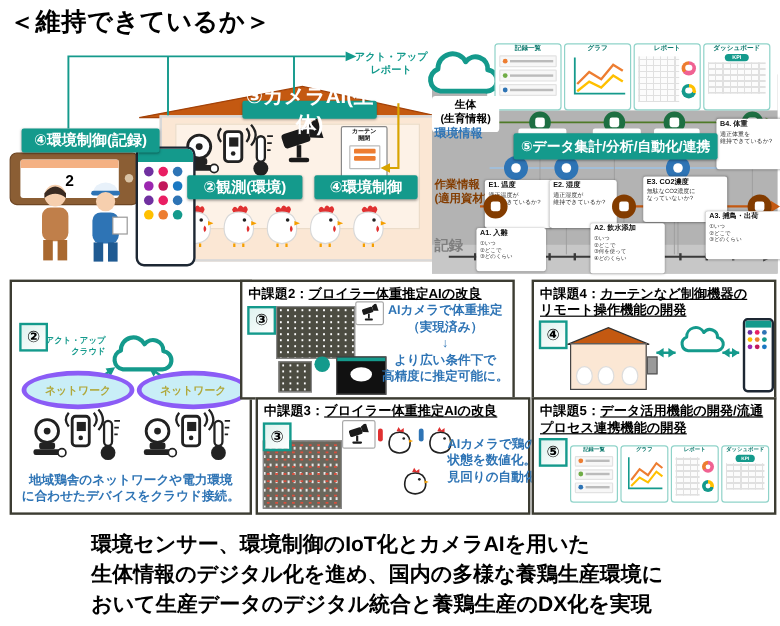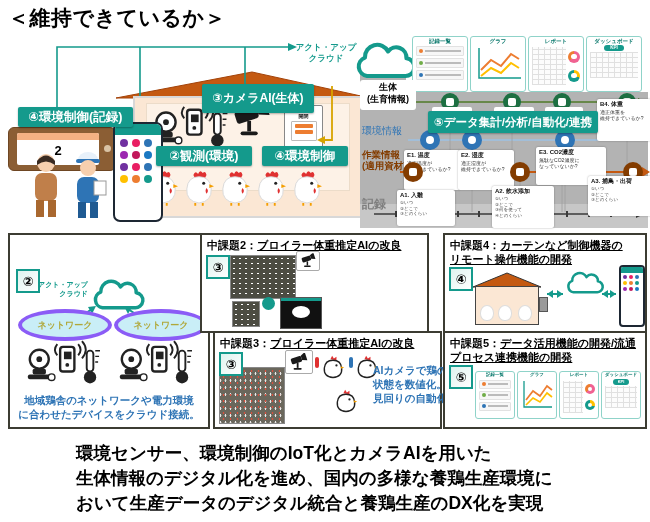--- a/index.html
+++ b/index.html
@@ -213,24 +213,24 @@
       <rect x="566" y="211" width="2" height="6"></rect>
         <rect x="588" y="211" width="2" height="6"></rect>
       <rect x="610" y="211" width="2" height="6"></rect>
     </g>
   </svg>
 
   <svg class="abs" style="left:350px;top:36px" width="68" height="50">
     <use href="#sym-cloud"></use>
   </svg>
   <div class="abs preline" style="left:294px;top:42px;width:64px;text-align:center;color:#149a8c;font-weight:bold;font-size:8.5px;line-height:1.25">アクト・アップ
-クラウド</div>
+レポート</div>
 
   <div class="abs teal-box" style="left:18px;top:107px;width:115px;height:20px;font-size:12.5px">④環境制御(記録)</div>
-  <div class="abs teal-box" style="left:202px;top:84px;width:112px;height:29px;font-size:12px">③カメラAI(生体)</div>
+  <div class="abs teal-box" style="left:202px;top:84px;width:112px;height:15px;font-size:17px">③カメラAI(生体)</div>
   <div class="abs teal-box" style="left:156px;top:146px;width:96px;height:20px;font-size:12.5px">②観測(環境)</div>
   <div class="abs teal-box" style="left:262px;top:146px;width:86px;height:20px;font-size:12.5px">④環境制御</div>
 
   <div class="mini-card" style="left:412px;top:36px;width:54px;height:54px">
     <div class="mc-title">記録一覧</div>
     <div>
       <div class="mc-row">
           <span class="mc-dot" style="background:#ed7d31"></span>
           <span class="mc-bar"></span>
         </div>
@@ -299,21 +299,21 @@
     </div>
   <div class="node" style="left:462px;top:130px;width:20px;height:20px;background:#2e74b5">
       <span class="nglyph" style="border-radius:50%"></span>
     </div>
   <div class="node" style="left:555px;top:130px;width:20px;height:20px;background:#2e74b5">
       <span class="nglyph" style="border-radius:50%"></span>
     </div>
 
   <div class="abs teal-box" style="left:428px;top:111px;width:170px;height:22px;font-size:11.5px">⑤データ集計/分析/自動化/連携</div>
 
-  <div class="abs" style="left:362px;top:124px;font-size:10px;font-weight:normal;color:#2e74b5">環境情報</div>
+  <div class="abs" style="left:362px;top:104px;font-size:10px;font-weight:bold;color:#2e74b5">環境情報</div>
   <div class="abs preline" style="left:362px;top:149px;font-size:9.5px;font-weight:bold;color:#833c00;line-height:1.2">作業情報
 (適用資材)</div>
 
   <div class="abs card" style="left:404px;top:150px;width:50px;height:36px">
     <div class="t">E1. 温度</div>
     <div class="d">適正温度が
 維持できているか?</div>
   </div>
   <div class="abs card" style="left:458px;top:150px;width:50px;height:36px">
     <div class="t">E2. 湿度</div>
@@ -393,20 +393,25 @@
           <use href="#sym-cam"></use>
         </svg>
     </div>
     <div class="speckle" style="position:absolute;left:30px;top:66px;width:26px;height:24px"></div>
     <div style="position:absolute;left:60px;top:62px;width:13px;height:13px;border-radius:50%;background:#149a8c"></div>
     <div style="position:absolute;left:78px;top:62px;width:40px;height:30px;background:#111;border:1px solid #555">
       <div style="height:3px;background:#149a8c"></div>
       <div style="width:18px;height:12px;background:#fff;border-radius:50%;margin:5px auto 0"></div>
     </div>
     <div class="badge" style="left:4px;top:20px">③</div>
+    <div class="blue-text" style="position:absolute;left:114px;top:18px;width:110px;font-size:10.5px;line-height:1.3">AIカメラで体重推定
+（実現済み）
+↓
+より広い条件下で
+高精度に推定可能に。</div>
   </div>
 
   <div class="box" style="left:213px;top:331px;width:225px;height:94px">
     <div class="box-title">
       <span>中課題3：</span><span class="u">ブロイラー体重推定AIの改良</span>
     </div>
     <div class="speckle-red" style="position:absolute;left:4px;top:34px;width:64px;height:55px"></div>
     <div class="badge" style="left:4px;top:19px">③</div>
     <div class="cam-card" style="left:70px;top:17px;width:26px;height:22px">
       <svg width="18" height="19" viewBox="0 0 40 42">

